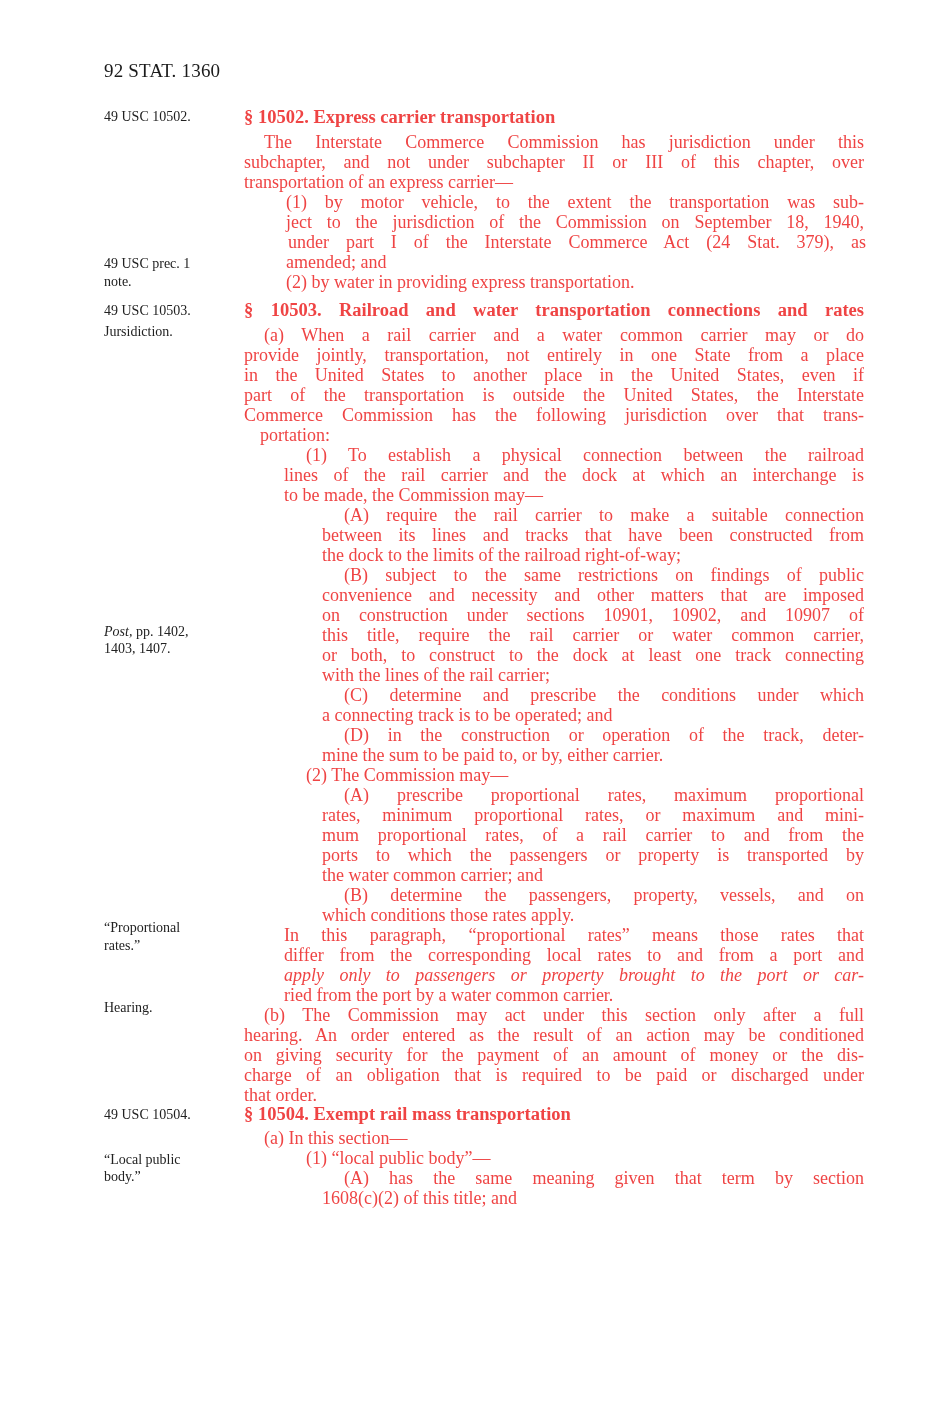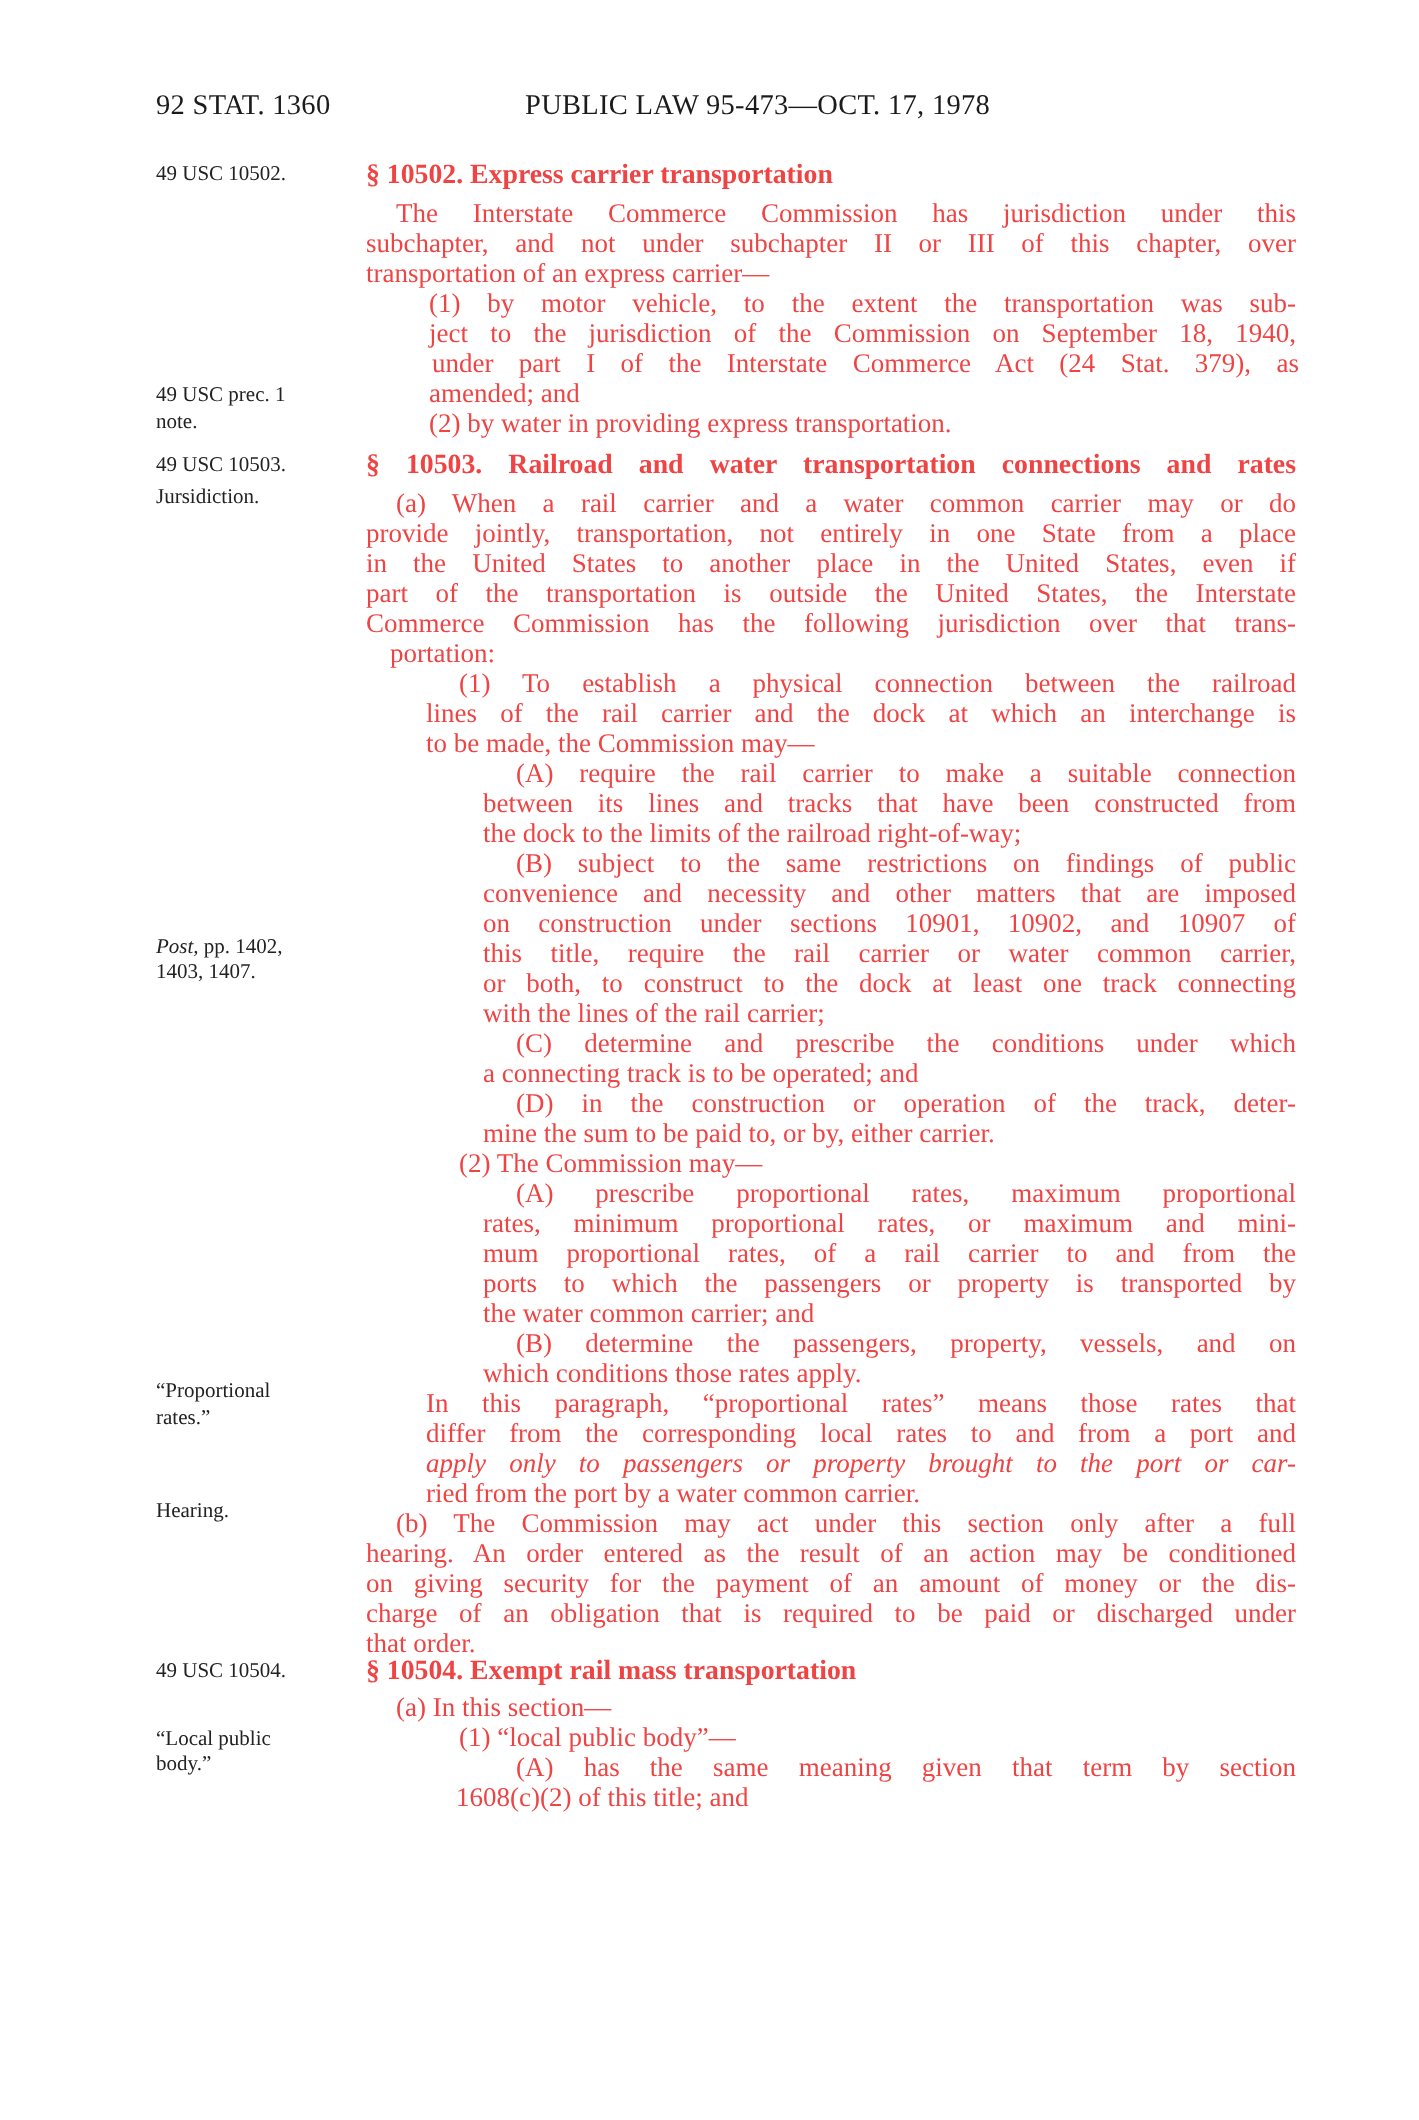--- a/index.html
+++ b/index.html
@@ -14,21 +14,20 @@
   .body-col { position: absolute; left: 244px; width: 620px; }
   .line { position: absolute; font-size: 18px; line-height: 20px; white-space: nowrap; color: #ef4444; }
   .line.j { text-align: justify; text-align-last: justify; }
   .head { font-weight: bold; font-size: 18.5px; }
 </style>
 </head>
 <body>
 
 <div class="page-header">
   <span class="hdr-left">92 STAT. 1360</span>
-  <span class="hdr-center">PUBLIC LAW 95-473—OCT. 17, 1978</span>
 </div>
 
 <div id="margin">
     <div class="note" style="top: 108px;">49 USC 10502.</div>
     <div class="note" style="top: 255px;">49 USC prec. 1</div>
     <div class="note" style="top: 273px;">note.</div>
     <div class="note" style="top: 302px;">49 USC 10503.</div>
     <div class="note" style="top: 323px;">Jursidiction.</div>
     <div class="note" style="top: 623px;"><span class="it">Post,</span> pp. 1402,</div>
     <div class="note" style="top: 640px;">1403, 1407.</div>
@@ -86,14 +85,14 @@
     <div class="line" style="top: 985px; left: 40px;">ried from the port by a water common carrier.</div>
     <div class="line j" style="top: 1005px; left: 20px; width: 600px;">(b) The Commission may act under this section only after a full</div>
     <div class="line j" style="top: 1025px; left: 0px; width: 620px;">hearing. An order entered as the result of an action may be conditioned</div>
     <div class="line j" style="top: 1045px; left: 0px; width: 620px;">on giving security for the payment of an amount of money or the dis-</div>
     <div class="line j" style="top: 1065px; left: 0px; width: 620px;">charge of an obligation that is required to be paid or discharged under</div>
     <div class="line" style="top: 1085px; left: 0px;">that order.</div>
     <div class="line head" style="top: 1104px; left: 0px;">§ 10504. Exempt rail mass transportation</div>
     <div class="line" style="top: 1128px; left: 20px; text-align: right;">(a) In this section—</div>
     <div class="line" style="top: 1148px; left: 62px;">(1) “local public body”—</div>
     <div class="line j" style="top: 1168px; left: 100px; width: 520px;">(A) has the same meaning given that term by section</div>
-    <div class="line" style="top: 1188px; left: 60px; text-align: right;">1608(c)(2) of this title; and</div>
+    <div class="line" style="top: 1188px; left: 78px; text-align: right;">1608(c)(2) of this title; and</div>
   </div>
 
 </body></html>

